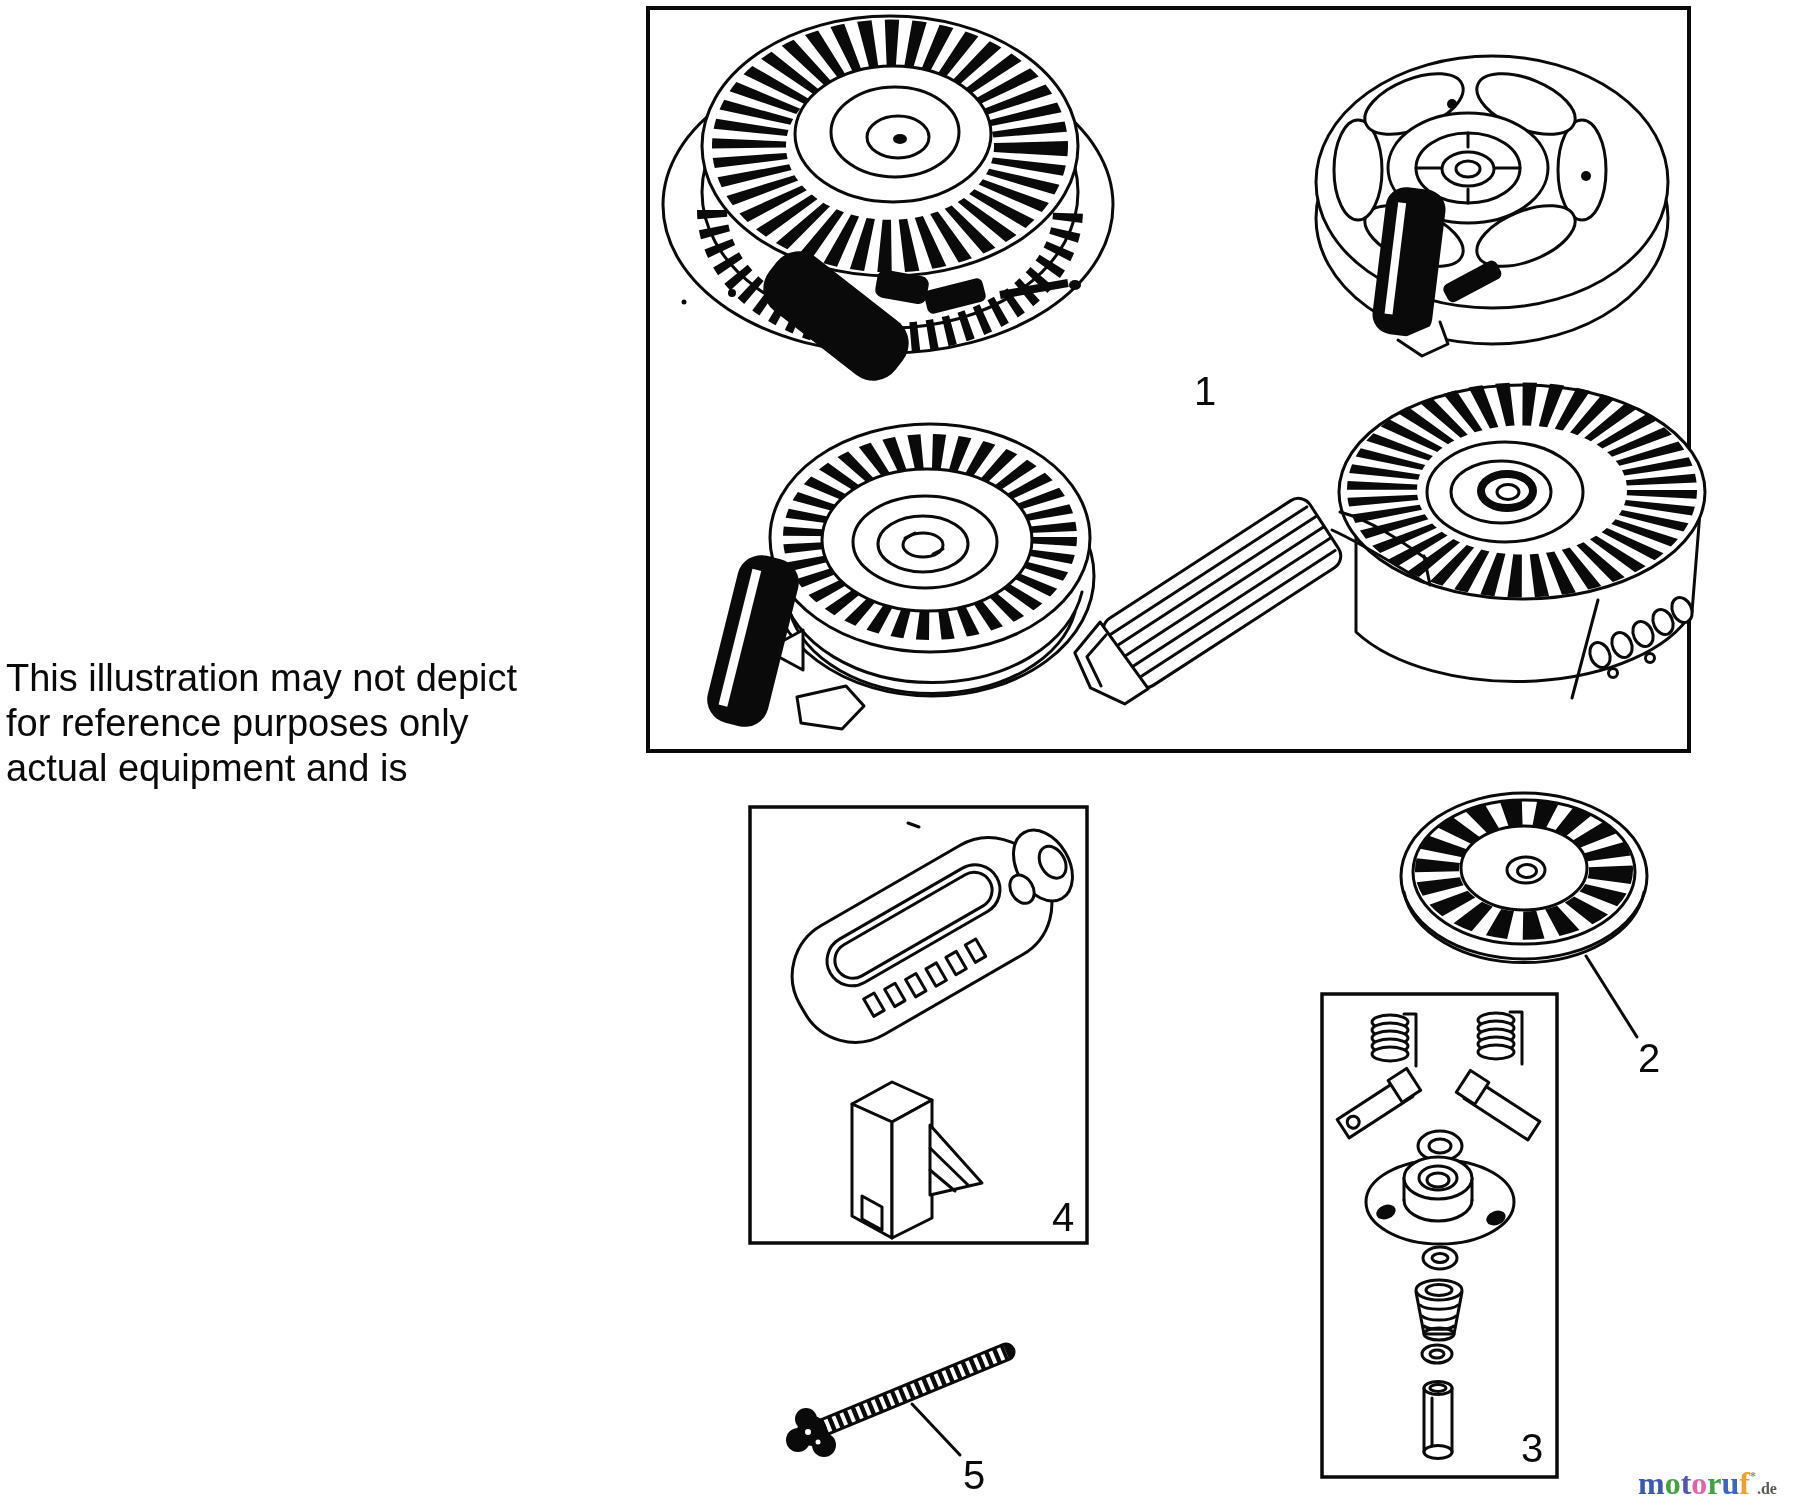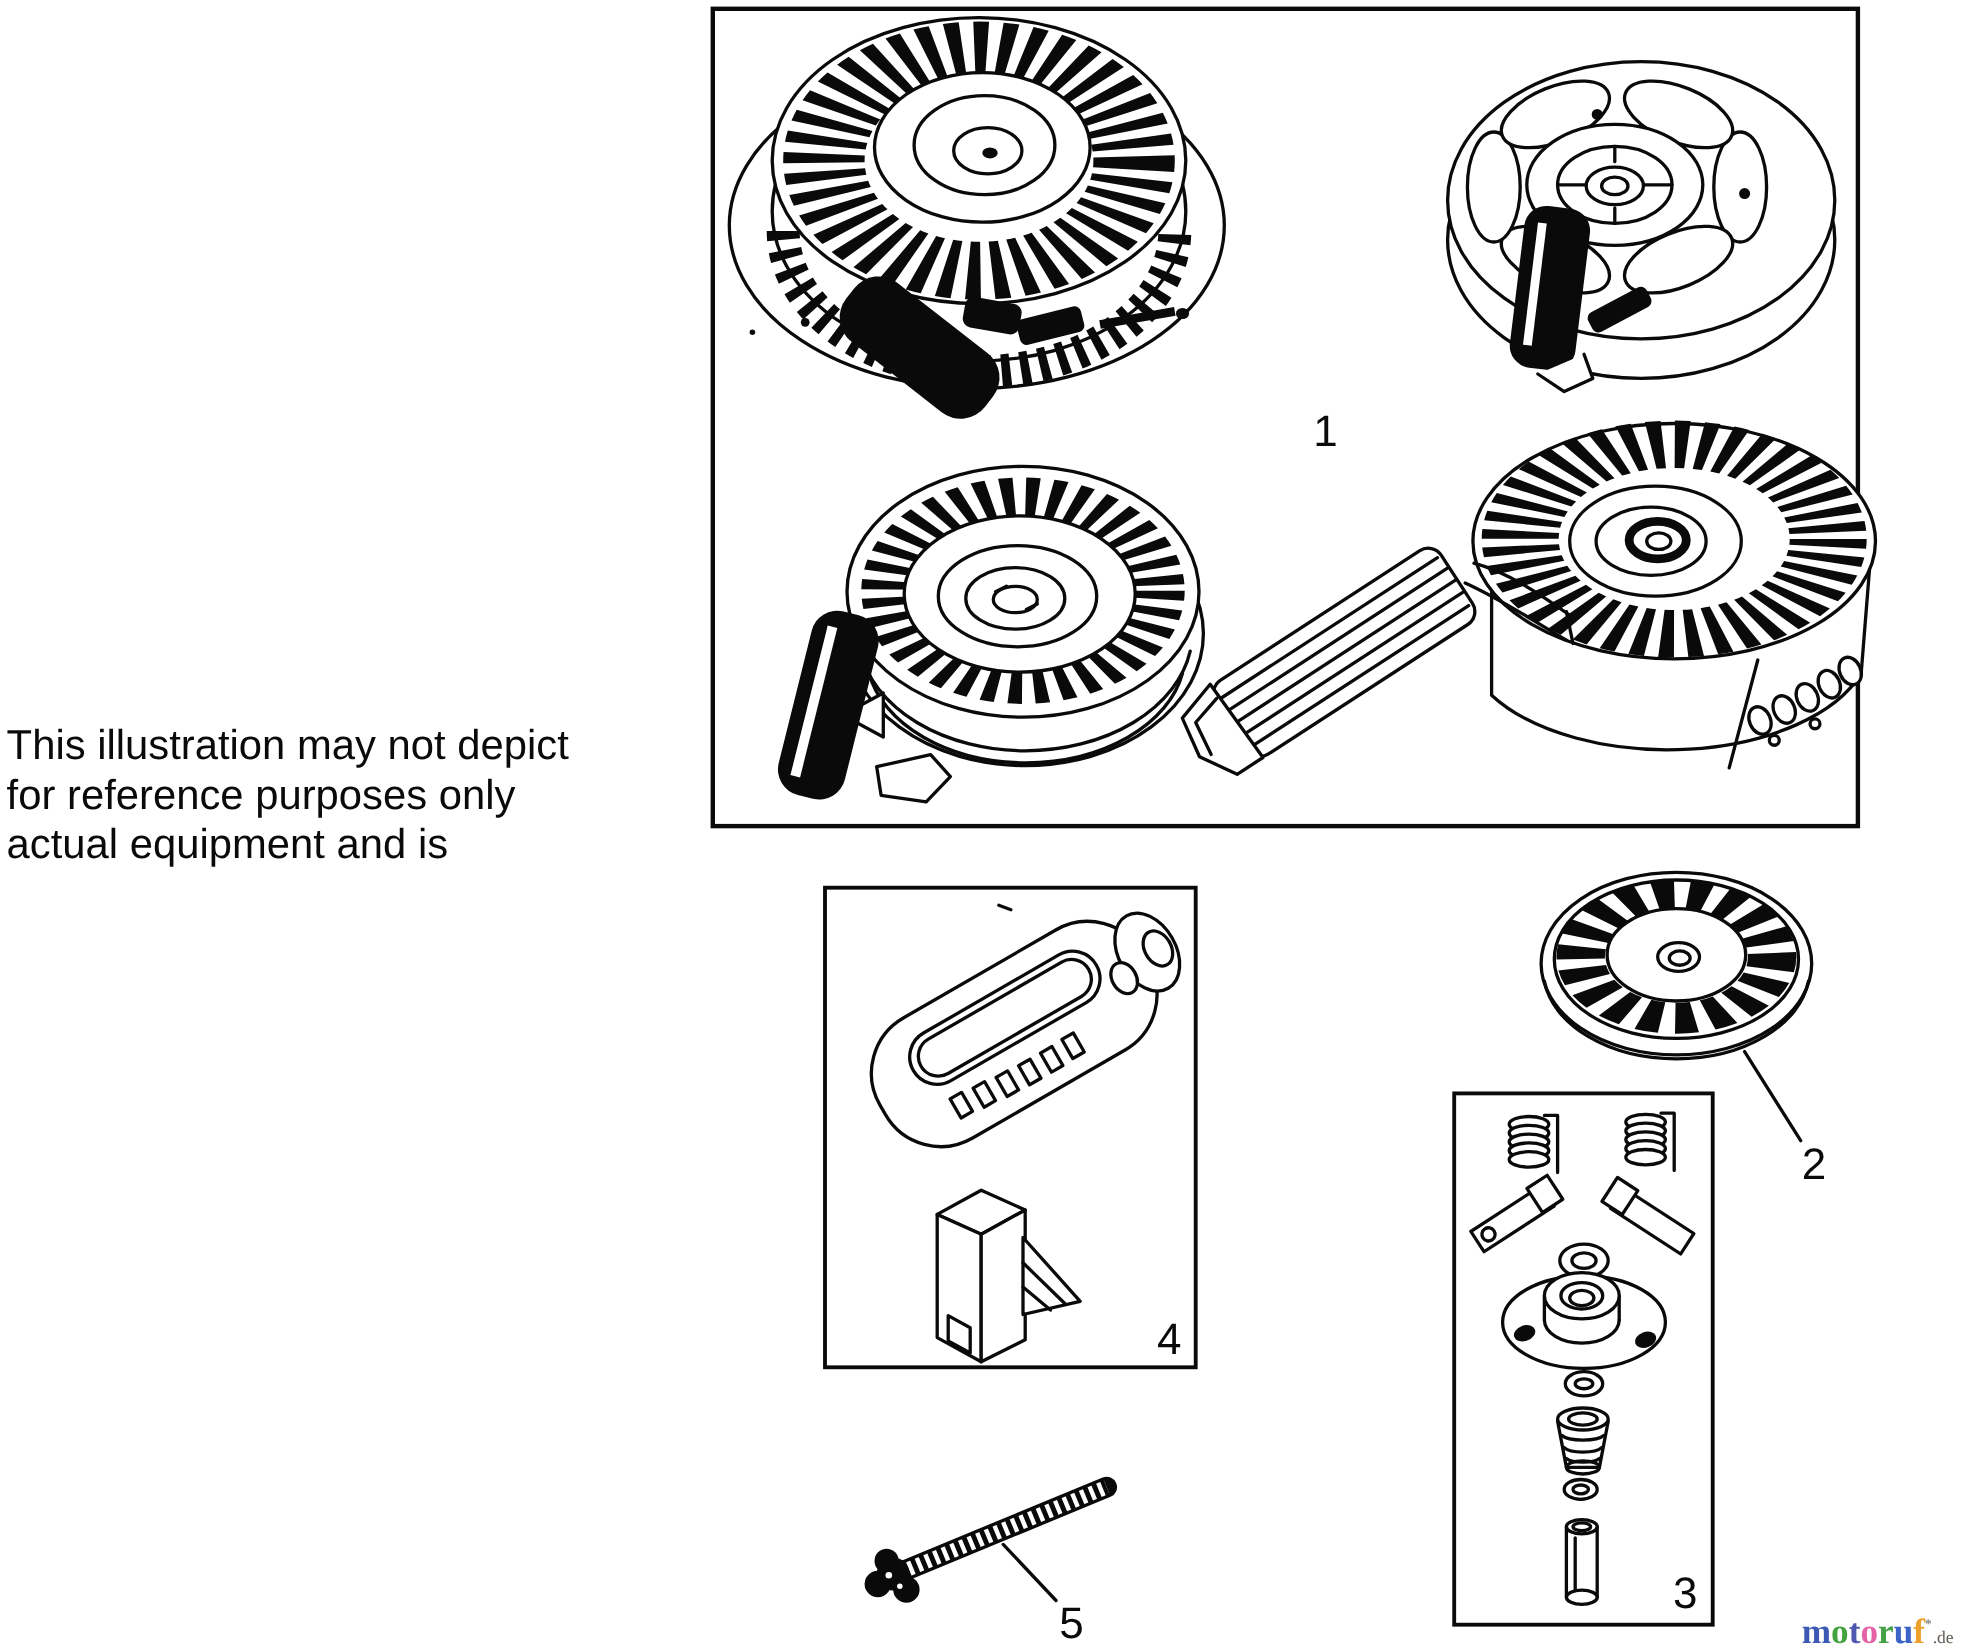--- a/index.html
+++ b/index.html
@@ -4,21 +4,21 @@
 <style>
   html,body{margin:0;padding:0;background:#fff;}
   .page{position:relative;width:1800px;height:1502px;background:#fff;overflow:hidden;
         font-family:"Liberation Sans",sans-serif;color:#0a0a0a;}
   .diagram-svg{position:absolute;left:0;top:0;}
   .disclaimer{position:absolute;left:6px;top:656px;font-size:38px;line-height:45px;color:#0a0a0a;}
   .part-label{font-family:"Liberation Sans",sans-serif;font-size:40px;fill:#0a0a0a;}
   .logo{position:absolute;left:1638px;top:1460px;font-family:"Liberation Serif",serif;
         font-weight:700;font-size:32px;line-height:32px;white-space:nowrap;}
   .logo .star{font-size:12px;vertical-align:14px;letter-spacing:1px;}
-  .logo .suffix{font-size:16px;font-weight:400;}
+  .logo .suffix{font-size:16px;font-weight:700;}
   .ln{fill:none;stroke:#0a0a0a;stroke-width:3;stroke-linejoin:round;stroke-linecap:round;}
   .lnf{fill:#fff;stroke:#0a0a0a;stroke-width:3;stroke-linejoin:round;stroke-linecap:round;}
   .blk{fill:#0a0a0a;stroke:none;}
 </style>
 </head>
 <body>
 
 <div class="page">
 
   <div class="disclaimer">

